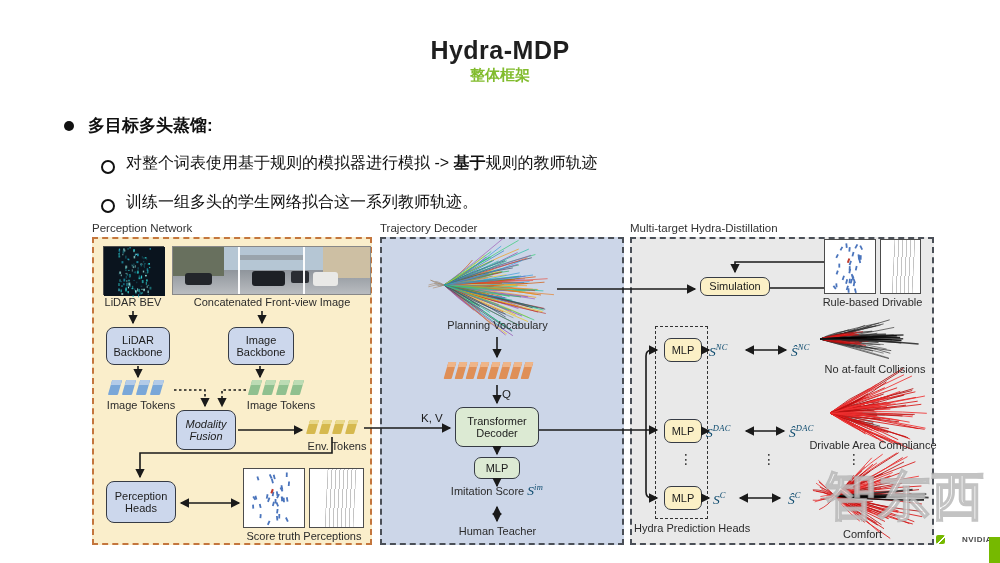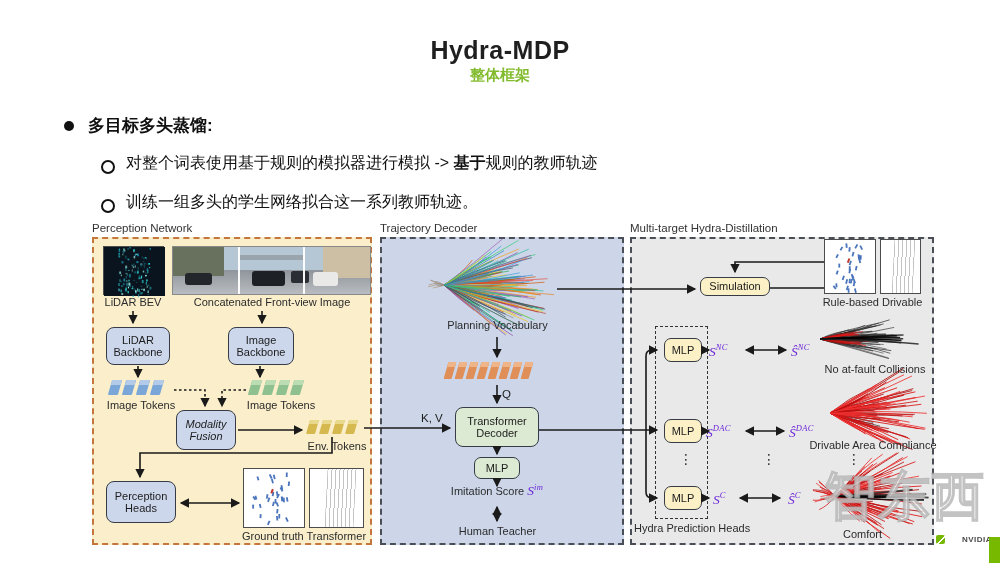--- a/index.html
+++ b/index.html
@@ -29,21 +29,21 @@
     font-size:11px;line-height:1.12;color:#1c1c1c;border:1.6px solid #363b45;border-radius:8px;box-sizing:border-box;}
   .bluebox{background:#ccd7ec;}
   .greenbox{background:#dcead3;}
   .yellowbox{background:#fbf0c6;border-radius:7px;}
   .imgbox{position:absolute;background:#fff;border:1.5px solid #4c4c4c;box-sizing:border-box;overflow:hidden;}
   .tokens{position:absolute;display:flex;align-items:flex-end;}
   .dashedbox{position:absolute;border:1.7px dashed #333;box-sizing:border-box;}
   .vdots{position:absolute;font-size:14px;color:#333;line-height:1;}
 
   .score{position:absolute;font-family:"Liberation Serif","DejaVu Serif",serif;
-    font-style:italic;font-size:13.5px;color:#6d28d9;}
+    font-style:italic;font-size:13.5px;color:#0c4a6e;}
   .score sup{font-size:8.5px;letter-spacing:.3px;}
   .kv{position:absolute;font-size:11.5px;color:#1c1c1c;}
 
   
   .fv{position:absolute;overflow:hidden;background:#b9c9d6;}
   .fv > div{position:absolute;}
 
   
   .lanes::before{content:"";position:absolute;left:30%;right:16%;top:-4%;bottom:-4%;
     background:repeating-linear-gradient(90deg,#c3c3c3 0 1px,transparent 1px 4px);transform:skewX(-3deg);}
@@ -284,21 +284,21 @@
       <rect x="30.6" y="30.0" width="1.8" height="4.5" fill="#4a74bc" transform="rotate(-1 30.6 30.0)"></rect>
       <rect x="14.9" y="35.2" width="1.8" height="4" fill="#4a74bc" transform="rotate(-13 14.9 35.2)"></rect>
       <rect x="8.4" y="27.9" width="1.8" height="4" fill="#4a74bc" transform="rotate(-34 8.4 27.9)"></rect>
       <rect x="12.5" y="7.7" width="1.8" height="4" fill="#4a74bc" transform="rotate(-17 12.5 7.7)"></rect>
       <rect x="10.5" y="26.9" width="1.8" height="4" fill="#4a74bc" transform="rotate(-16 10.5 26.9)"></rect>
       <rect x="8.1" y="35.7" width="1.8" height="4" fill="#4a74bc" transform="rotate(-4 8.1 35.7)"></rect>
       <rect x="15.8" y="45.1" width="1.8" height="4" fill="#4a74bc" transform="rotate(4 15.8 45.1)"></rect>
       <rect x="27.900000000000002" y="19.8" width="2" height="4.5" fill="#c0392b" transform="rotate(20 27.900000000000002 19.8)"></rect>
     </svg>
   <div class="imgbox lanes" style="left:309px;top:468px;width:55px;height:60px;"></div>
-  <div class="lbl" style="left:238px;width:132px;top:530px;">Ground truth Transformer</div>
+  <div class="lbl" style="left:238px;width:132px;top:530px;">Score truth Perceptions</div>
 
   <svg id="fan-vocab" class="fan-svg" style="left:432px;top:243px;" width="132" height="78">
       <path d="M12,42 Q29.5,31.0 40.4,17.1" stroke="#d35400" stroke-width="0.8" fill="none" opacity="0.85"></path>
       <path d="M12,42 Q47.7,38.0 86.9,33.3" stroke="#16a085" stroke-width="0.8" fill="none" opacity="0.85"></path>
       <path d="M12,42 Q38.5,34.3 61.4,26.3" stroke="#f39c12" stroke-width="0.8" fill="none" opacity="0.85"></path>
       <path d="M12,42 Q43.5,35.5 74.5,31.8" stroke="#f1c40f" stroke-width="0.8" fill="none" opacity="0.85"></path>
       <path d="M12,42 Q55.5,24.3 103.4,11.5" stroke="#2ecc71" stroke-width="0.8" fill="none" opacity="0.85"></path>
       <path d="M12,42 Q51.3,29.0 87.0,21.9" stroke="#27ae60" stroke-width="0.8" fill="none" opacity="0.85"></path>
       <path d="M12,42 Q56.3,48.1 98.2,47.6" stroke="#7f8c8d" stroke-width="0.8" fill="none" opacity="0.85"></path>
       <path d="M12,42 Q42.9,62.6 80.3,87.7" stroke="#1abc9c" stroke-width="0.8" fill="none" opacity="0.85"></path>

